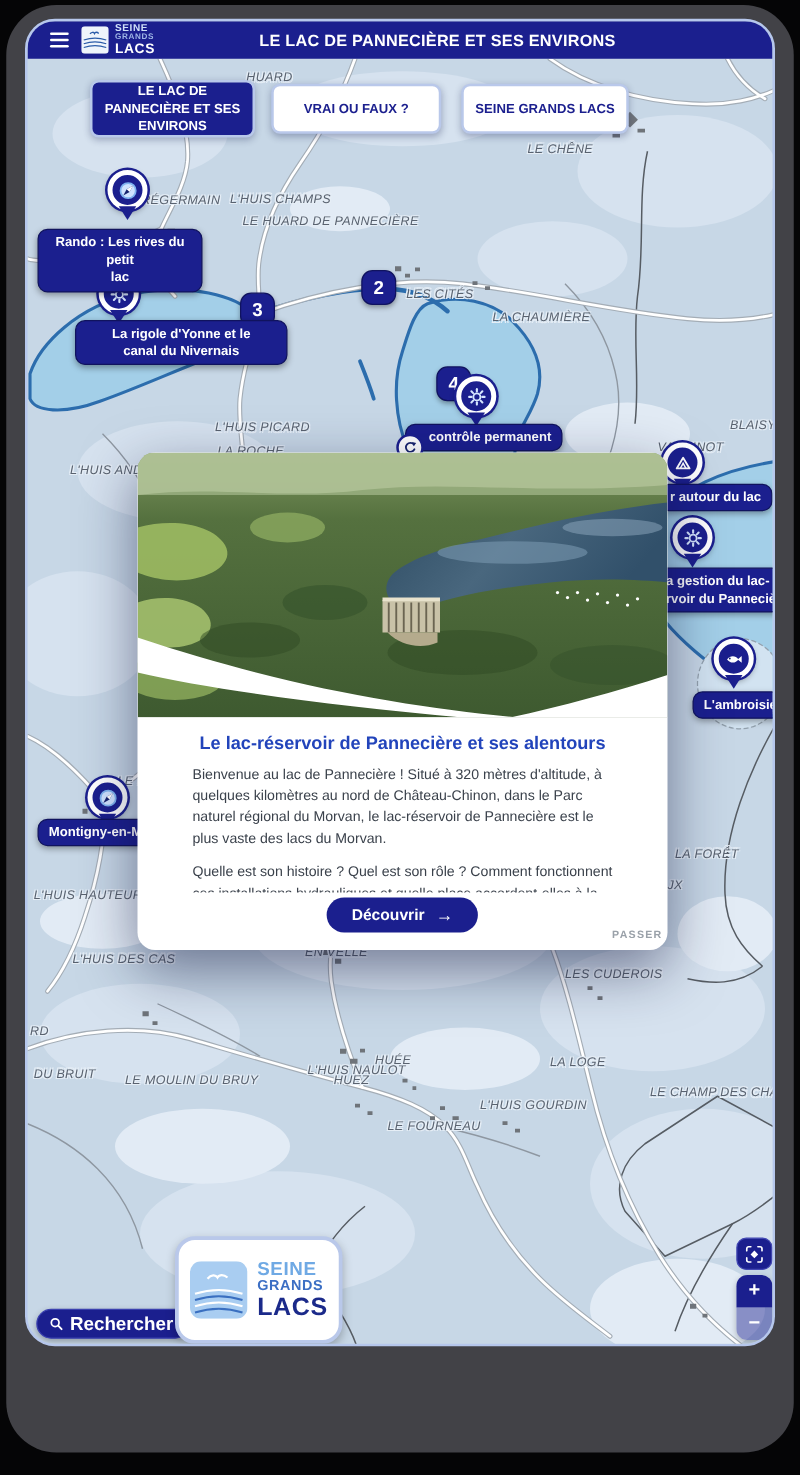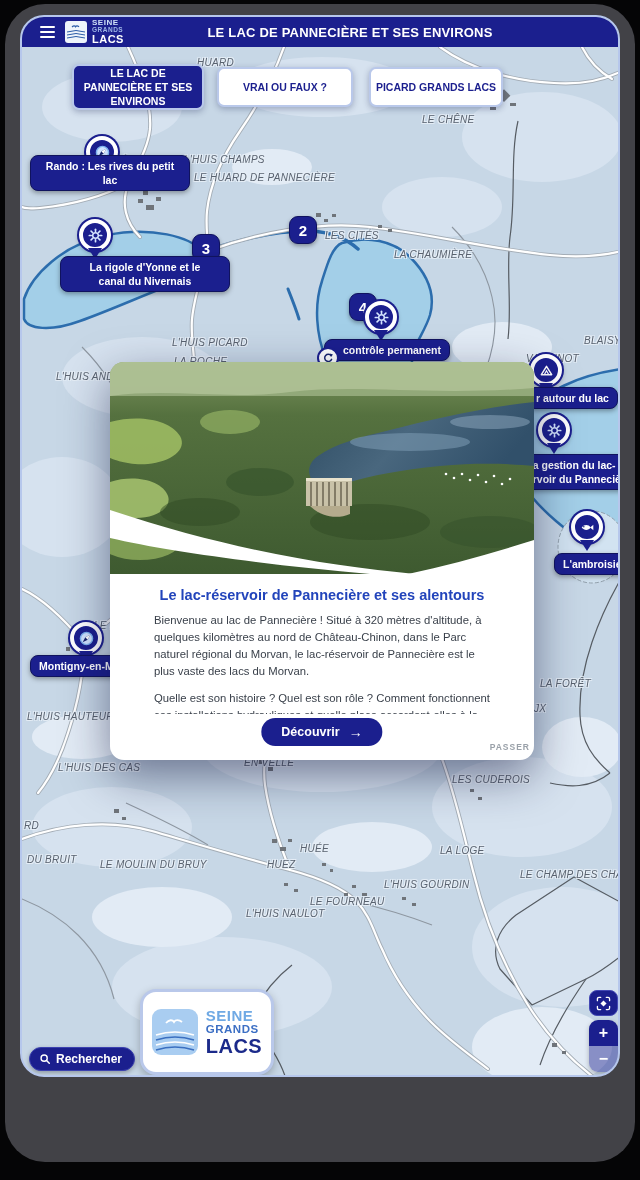--- a/index.html
+++ b/index.html
@@ -48,21 +48,21 @@
   .modal-title{margin-top:13px;text-align:center;font-size:14.5px;font-weight:bold;color:#2244bb}
   .modal-text{margin:9px 44px 0;height:102px;overflow:hidden;font-size:11.3px;line-height:1.5;color:#3a414b;text-align:left}
   .modal-text p + p{margin-top:10px}
   .modal-actions{position:relative;margin-top:2px;height:42px}
   .discover{position:absolute;left:50%;top:2px;transform:translateX(-50%);background:#1b1f8e;color:#fff;font-weight:bold;font-size:12.5px;
             padding:7px 20px;border-radius:16px;border:none;display:flex;align-items:center;gap:9px;cursor:pointer;font-family:inherit}
   .discover .arr{font-size:14px;line-height:1}
   .passer{position:absolute;right:4px;bottom:6px;font-size:8.5px;font-weight:bold;color:#9aa1a9;letter-spacing:1px;cursor:pointer}
   
   .search-btn{position:absolute;left:7px;top:1030px;height:24px;padding:0 12px 0 9px;border-radius:13px;background:#1b1f8e;border:1px solid #3b41b0;
-              color:#fff;font-size:12px;font-weight:bold;display:flex;align-items:center;gap:5px;z-index:15;box-shadow:0 2px 5px rgba(0,0,0,.3);cursor:pointer}
+              color:#fff;font-size:15px;font-weight:bold;display:flex;align-items:center;gap:5px;z-index:15;box-shadow:0 2px 5px rgba(0,0,0,.3);cursor:pointer}
   .logo-card{position:absolute;left:118px;top:972px;width:134px;height:86px;background:#fff;border:3px solid #b9c8ea;border-radius:16px;
              display:flex;align-items:center;justify-content:center;gap:8px;z-index:15;box-shadow:0 3px 8px rgba(0,0,0,.25)}
   .logo-words{line-height:1;text-align:left}
   .logo-words .w1{font-size:15px;font-weight:bold;color:#6fa9e4;letter-spacing:.5px}
   .logo-words .w2{font-size:11.5px;font-weight:bold;color:#3c6fc4;letter-spacing:.5px;margin-top:1px}
   .logo-words .w3{font-size:20px;font-weight:bold;color:#1b2a8a;letter-spacing:.5px;margin-top:1px}
   .recenter-btn{position:absolute;left:567px;top:973px;width:29px;height:26px;border-radius:8px;background:#1b1f8e;border:1px solid #4348b4;
                 display:flex;align-items:center;justify-content:center;z-index:15;cursor:pointer}
   .zoomctl{position:absolute;left:567px;top:1003px;width:29px;height:52px;border-radius:9px;overflow:hidden;z-index:15;display:flex;flex-direction:column;
            box-shadow:0 2px 5px rgba(0,0,0,.25)}
@@ -236,21 +236,21 @@
       <div class="maplabel" style="left: 5px; top: 664px;">L'HUIS HAUTEUR.</div>
       <div class="maplabel" style="left: 36px; top: 715px;">L'HUIS DES CAS</div>
       <div class="maplabel" style="left: 222px; top: 710px;">EN VELLE</div>
       <div class="maplabel" style="left: 430px; top: 727px;">LES CUDEROIS</div>
       <div class="maplabel" style="left: 2px; top: 773px;">RD</div>
       <div class="maplabel" style="left: 418px; top: 798px;">LA LOGE</div>
       <div class="maplabel" style="left: 5px; top: 807px;">DU BRUIT</div>
       <div class="maplabel" style="left: 78px; top: 812px;">LE MOULIN DU BRUY</div>
       <div class="maplabel" style="left: 278px; top: 796px;">HUÉE</div>
       <div class="maplabel" style="left: 245px; top: 812px;">HUEZ</div>
-      <div class="maplabel" style="left: 224px; top: 861px;">L'HUIS NAULOT</div>
+      <div class="maplabel" style="left: 224px; top: 804px;">L'HUIS NAULOT</div>
       <div class="maplabel" style="left: 362px; top: 832px;">L'HUIS GOURDIN</div>
       <div class="maplabel" style="left: 288px; top: 849px;">LE FOURNEAU</div>
       <div class="maplabel" style="left: 498px; top: 822px;">LE CHAMP DES CHAMPS</div>
       <div class="maplabel" style="left: 518px; top: 631px;">LA FORÊT</div>
       <div class="maplabel" style="left: 512px; top: 656px;">JX</div>
       <div class="badge" style="left: 267px; top: 169px;">2</div>
       <div class="badge" style="left: 170px; top: 187px;">3</div>
       <div class="badge" style="left: 327px; top: 246px;">4</div>
       <div class="pin" style="left: 64px; top: 89px;">
         <div class="pin-head">
@@ -344,38 +344,38 @@
             <circle cx="8" cy="8" r="6.5" fill="#cfe3ff"></circle>
             <circle cx="8" cy="8" r="6.5" fill="none" stroke="#7fb3ef" stroke-width="1.5"></circle>
             <g transform="rotate(45 8 8)">
               <polygon points="8,2.2 9.8,8 8,13.8 6.2,8" fill="#17246e"></polygon>
               <polygon points="8,2.2 9.8,8 6.2,8" fill="#ffffff"></polygon>
             </g>
           </svg>
         </div>
         <div class="pin-tail"></div>
       </div>
-      <div class="pill" style="left: 8px; top: 108px; width: 160px;">Rando : Les rives du petit
+      <div class="pill" style="left: 8px; top: 136px; width: 132px;">Rando : Les rives du petit
 lac</div>
       <div class="pill" style="left: 20px; top: 209px; width: 170px; margin-left: 18px;">La rigole d'Yonne et le
 canal du Nivernais</div>
       <div class="pill" style="left: 302px; top: 292px; padding-left: 18px;">contrôle permanent<div class="pill-badge"><svg viewBox="0 0 14 14">
             <path d="M10.6,4.2 A4.2,4.2 0 1 0 11.2,8.6" fill="none" stroke="#17246e" stroke-width="1.7" stroke-linecap="round"></path>
             <polygon points="9.0,1.8 12.8,2.8 10.4,5.9" fill="#17246e"></polygon>
           </svg></div></div>
       <div class="pill" style="left: 505px; top: 340px;">r autour du lac</div>
       <div class="pill" style="left: 474px; top: 407px; width: 150px;">La gestion du lac-
 réservoir du Pannecière</div>
       <div class="pill" style="left: 532px; top: 506px;">L'ambroisie</div>
       <div class="pill" style="left: 8px; top: 608px;">Montigny-en-Morvan</div>
     </div>
 
   <div class="tab active">LE LAC DE PANNECIÈRE ET SES ENVIRONS</div>
   <div class="tab t2">VRAI OU FAUX ?</div>
-  <div class="tab t3">PICARD GRANDS LACS</div>
+  <div class="tab t3">SEINE GRANDS LACS</div>
 
   <div class="appbar">
     <div class="hamburger">
         <span></span>
         <span></span>
         <span></span>
       </div>
     <div class="applogo">
       <svg width="22" height="22" viewBox="0 0 22 22">
         <rect width="22" height="22" rx="3" fill="#eef4fb"></rect>

